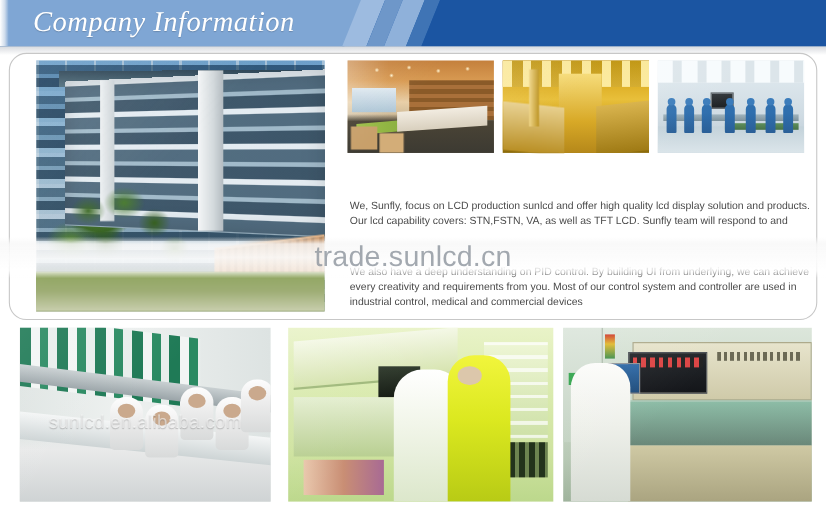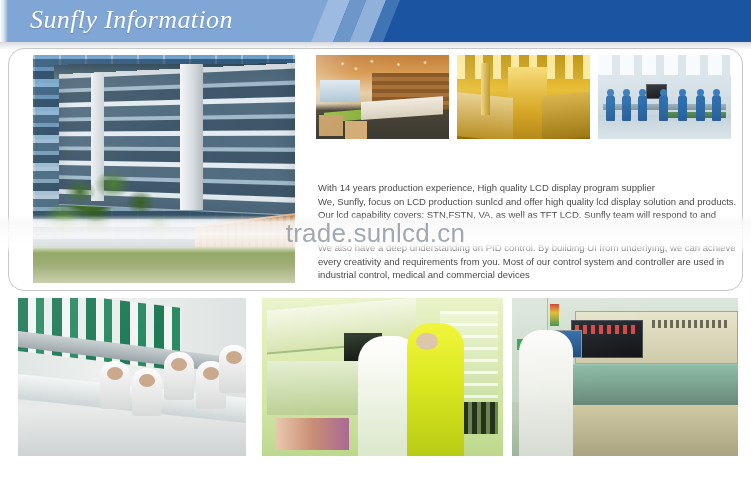--- a/index.html
+++ b/index.html
@@ -467,21 +467,21 @@
 <div id="page">
 
   <div id="header-banner">
     <div class="stripe s1"></div>
     <div class="stripe s2"></div>
     <div class="stripe s3"></div>
     <div class="stripe s4"></div>
     <div class="stripe s5"></div>
     <div class="stripe s6"></div>
     <div id="header-left-edge"></div>
-    <div id="header-title">Sunfly Information</div>
+    <div id="header-title">Company Information</div>
   </div>
   <div id="header-shadow"></div>
 
   <div id="top-card"></div>
 
   <div class="photo" id="photo-building">
     <div class="bldg-eave"></div>
     <div class="bldg-mass"></div>
     <div class="bldg-col2"></div>
     <div class="bldg-col"></div>
@@ -522,21 +522,20 @@
     <div class="w" style="left:30%"></div>
     <div class="w" style="left:46%"></div>
     <div class="w" style="left:60%"></div>
     <div class="w" style="left:74%"></div>
     <div class="w" style="left:86%"></div>
     <div class="sheen"></div>
   </div>
 
 
   <div id="about-para-1">
-    <span class="para-line">With 14 years production experience, High quality LCD display program supplier</span>
     <span class="para-line">We, Sunfly, focus on LCD production sunlcd and offer high quality lcd display solution and products.</span>
     <span class="para-line">Our lcd capability covers: STN,FSTN, VA, as well as TFT LCD. Sunfly team will respond to and</span>
   </div>
 
   <div id="about-para-2">
     <span class="para-line">We also have a deep understanding on PID control. By building UI from underlying, we can achieve every creativity and requirements from you.  Most of our control system and controller are used in industrial control, medical and  commercial devices</span>
   </div>
 
   <div id="watermark-band">
     <div class="band-blur"></div>
@@ -576,14 +575,15 @@
     <div class="glass"></div>
     <div class="base"></div>
     <div class="ctrlpanel"></div>
     <div class="ctrl-leds"></div>
     <div class="screen"></div>
     <div class="tower"></div>
     <div class="suit"></div>
     <div class="sheen"></div>
   </div>
 
+  <div id="watermark-alibaba">sunlcd.en.alibaba.com</div>
 
 </div>
 
 </body></html>

